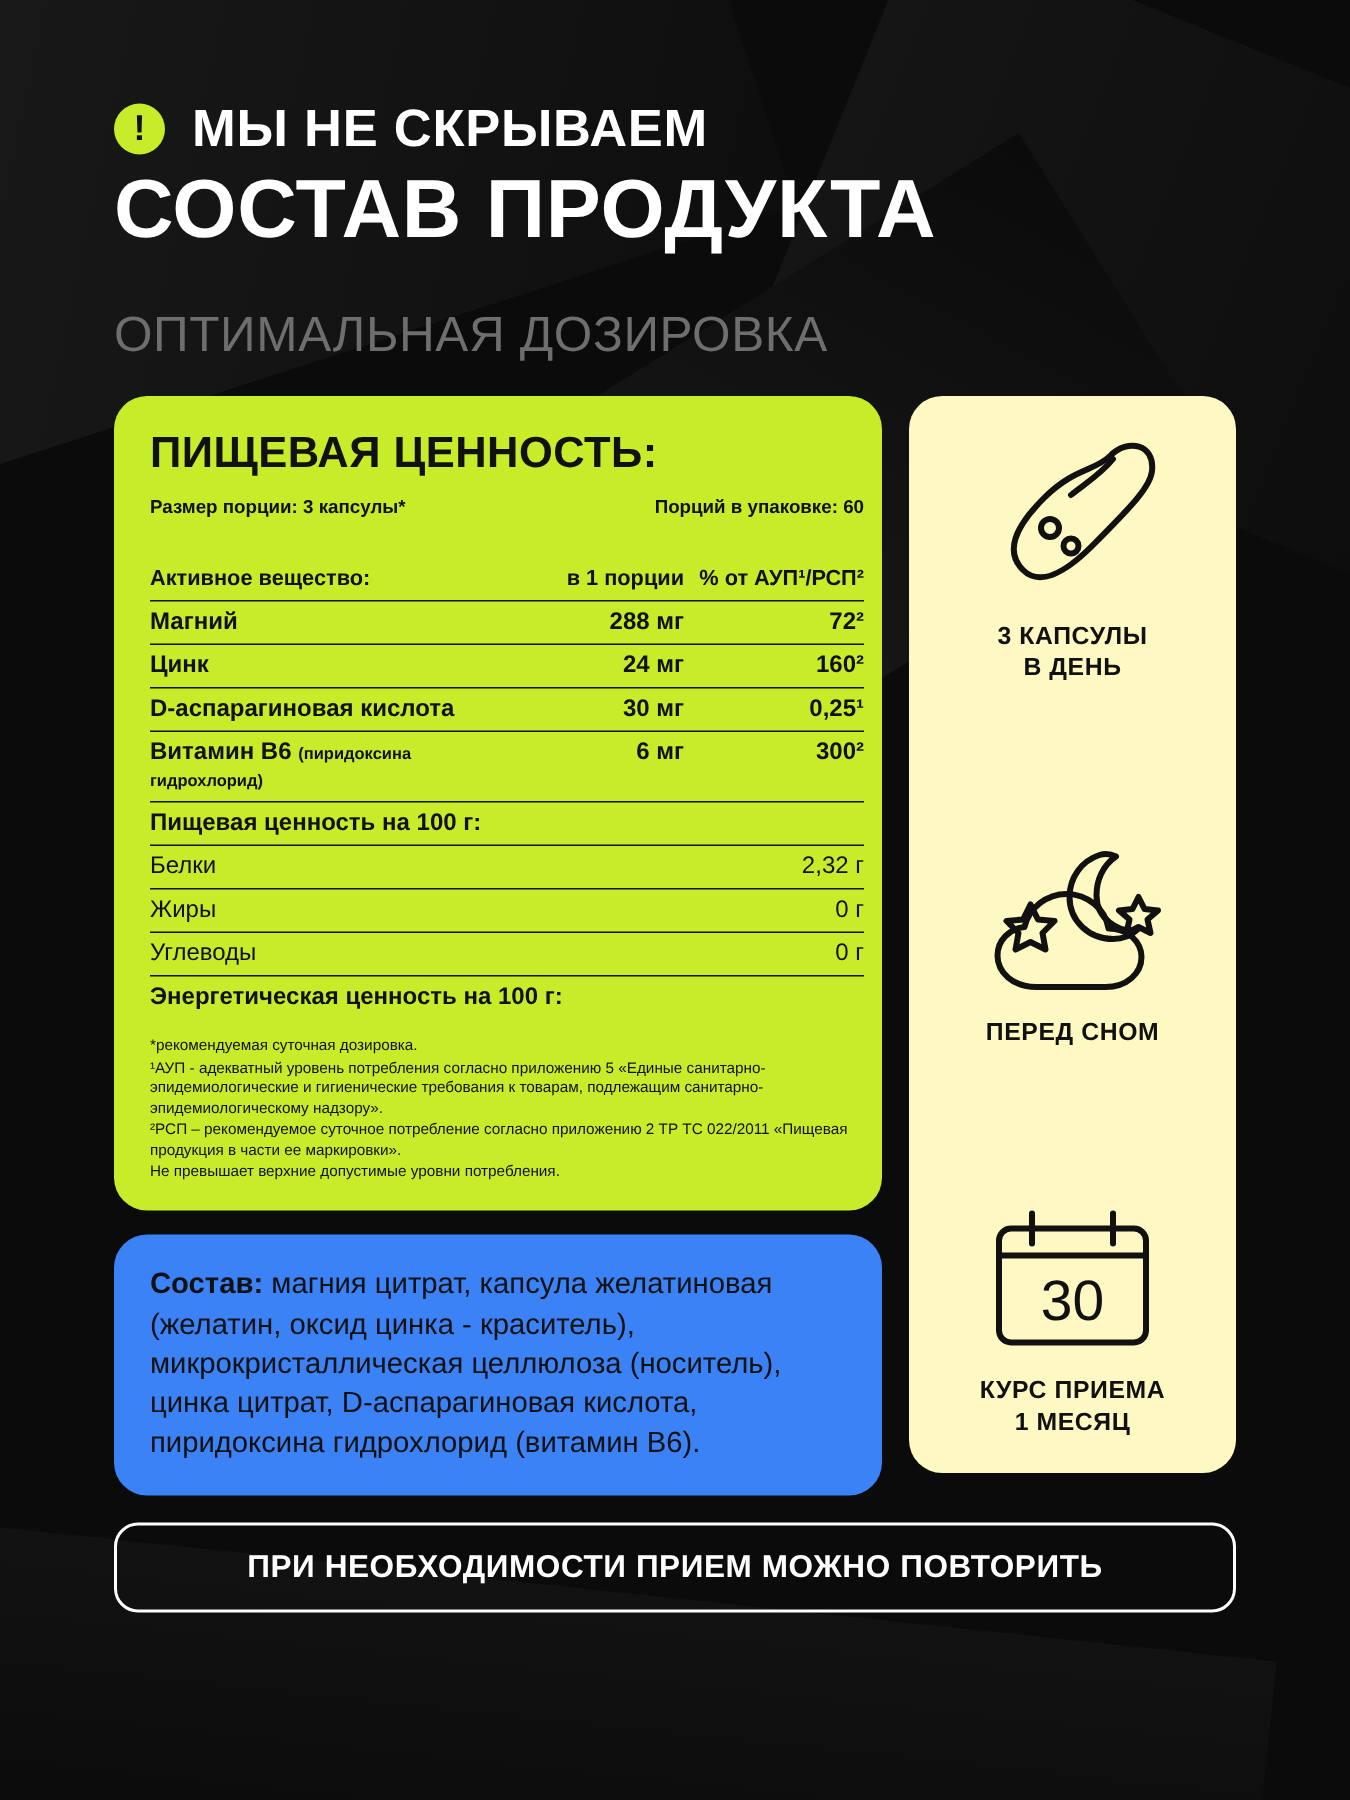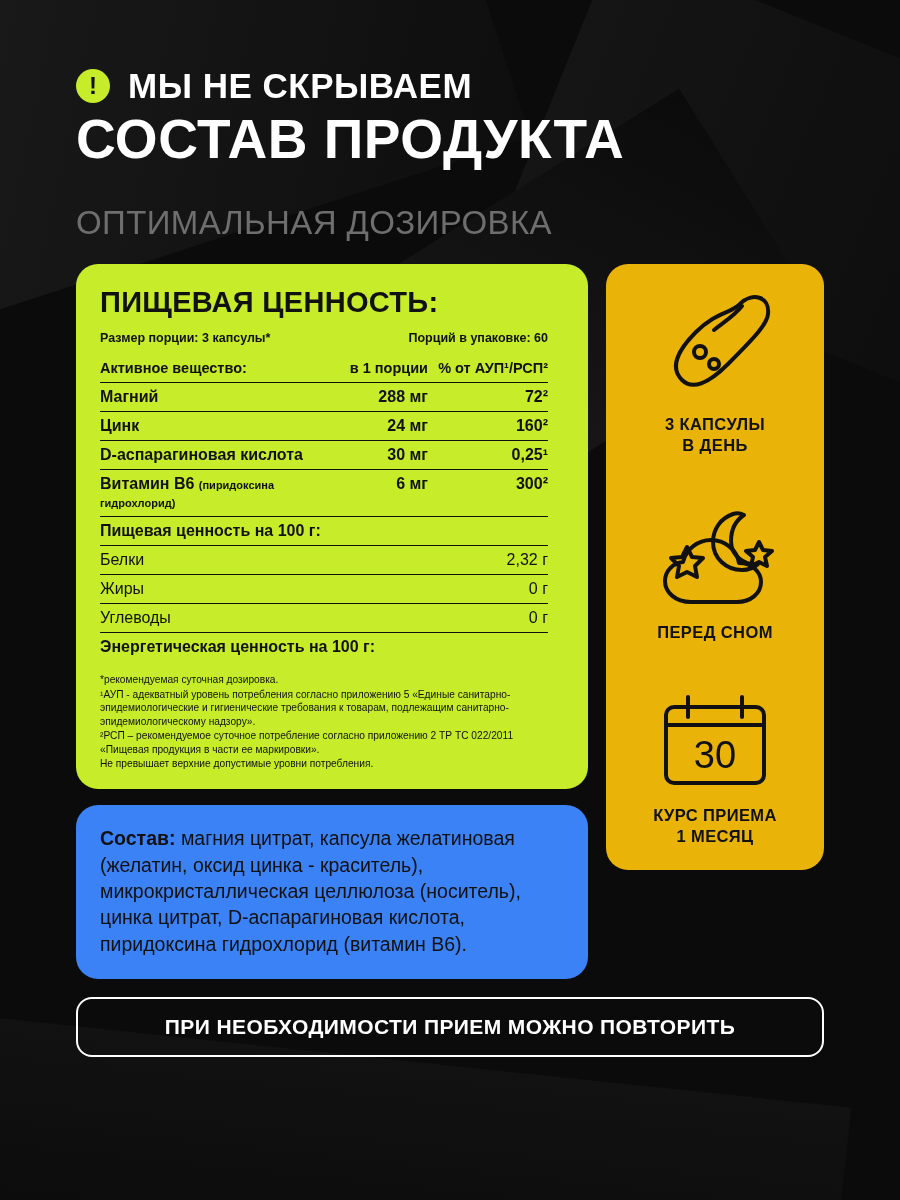--- a/index.html
+++ b/index.html
@@ -112,36 +112,36 @@
     gap: 16px;
   }
   .right-col {
     width: 218px;
   }
 
   
   .card-green {
     background: #c6ec2a;
     border-radius: 22px;
-    padding: 22px 40px 18px 24px;
+    padding: 22px 12px 18px 24px;
     color: #111;
     box-sizing: border-box;
   }
   .nut-title {
     font-size: 29px;
     font-weight: bold;
     letter-spacing: 0.3px;
     margin-bottom: 12px;
   }
   .serving-row {
     display: flex;
     justify-content: space-between;
     font-size: 12.5px;
     font-weight: bold;
-    margin-bottom: 10px;
+    margin-bottom: 28px;
   }
   table.nut {
     width: 100%;
     border-collapse: collapse;
     font-size: 16px;
   }
   table.nut td {
     padding: 5px 0 5px 0;
     border-top: 1px solid #111;
     vertical-align: baseline;
@@ -179,29 +179,29 @@
     padding: 20px 24px 22px 24px;
     color: #111;
     font-size: 19.5px;
     line-height: 1.35;
     box-sizing: border-box;
   }
   .comp-card b { font-weight: bold; }
 
   
   .panel-white {
-    background: #eab308;
+    background: #fef9c3;
     border-radius: 22px;
     padding: 26px 16px 24px 16px;
     box-sizing: border-box;
     display: flex;
     flex-direction: column;
     align-items: center;
     gap: 18px;
-    height: 606px;
+    height: 718px;
     justify-content: space-between;
   }
   .feature {
     display: flex;
     flex-direction: column;
     align-items: center;
     gap: 12px;
   }
   .feature-label {
     text-align: center;

